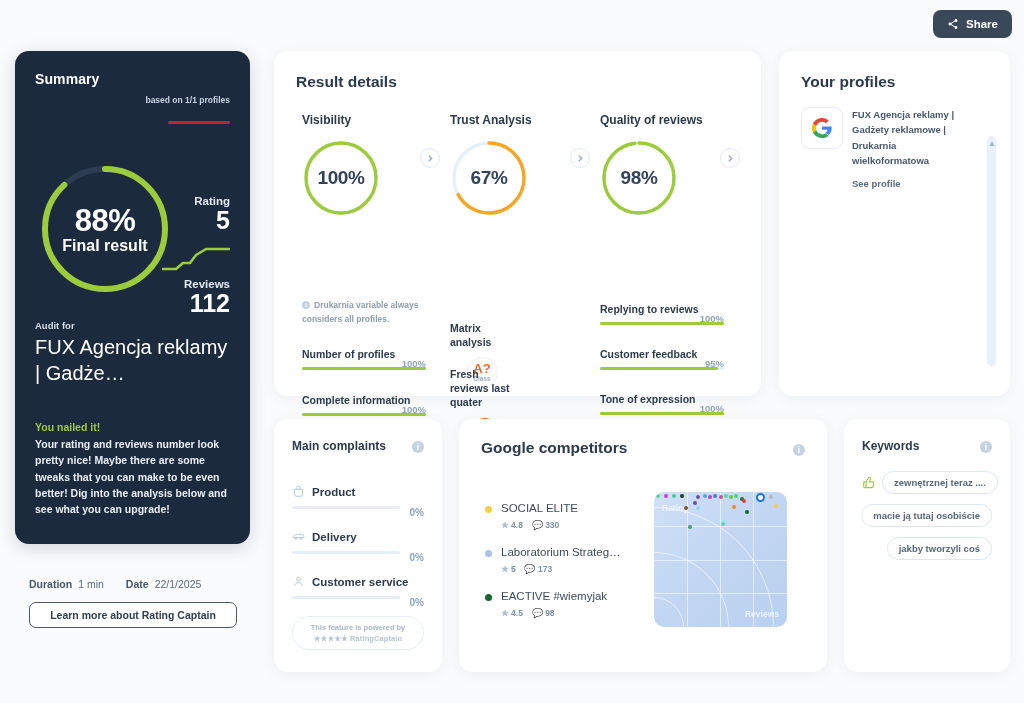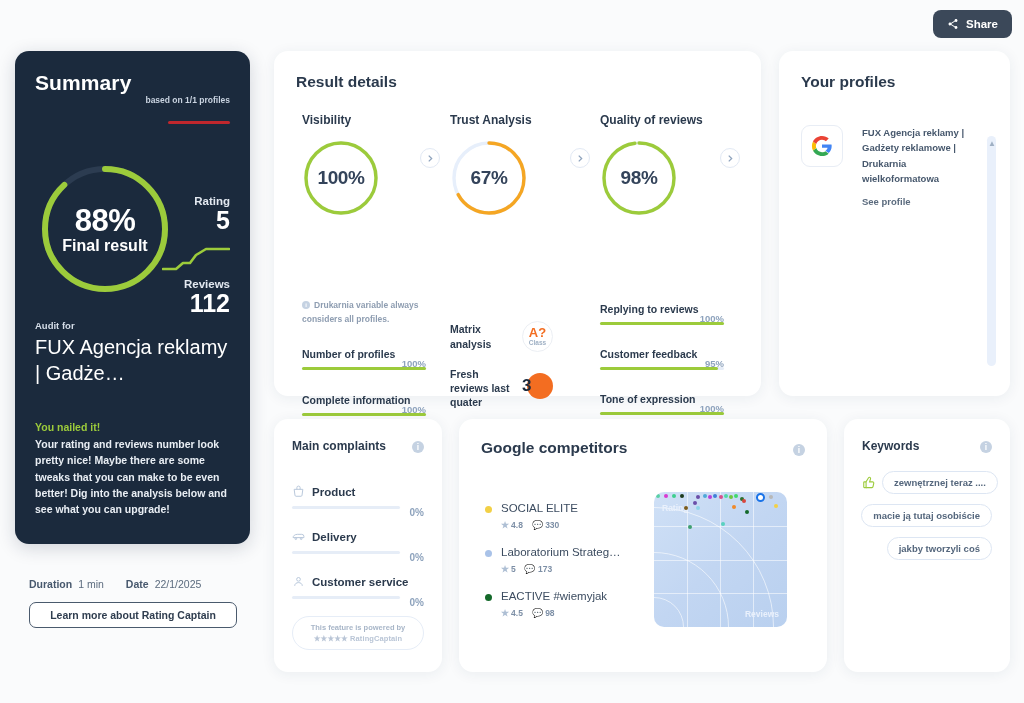--- a/index.html
+++ b/index.html
@@ -31,21 +31,21 @@
 
   
   .summary {
     position: absolute; left: 15px; top: 51px;
     width: 235px; height: 493px;
     background: #1b2a3d; border-radius: 14px;
     color: #fff; padding: 20px 20px 0 20px;
     box-shadow: 0 4px 18px rgba(20,35,60,.18);
     overflow: hidden;
   }
-  .summary-title { font-size: 21px; font-weight: 700; letter-spacing: .1px; }
+  .summary-title { font-size: 14px; font-weight: 700; letter-spacing: .1px; }
   .based-on {
     position: absolute; right: 20px; top: 44px;
     font-size: 8.5px; font-weight: 700; color: #c9d3e0;
   }
   .red-line {
     position: absolute; right: 20px; top: 70px;
     width: 62px; height: 2.5px; background: #c0272d; border-radius: 2px;
   }
   .donut-wrap { position: absolute; left: 22px; top: 110px; width: 136px; height: 136px; }
   .donut-center {
@@ -118,41 +118,41 @@
   }
   .bar-item { position: absolute; width: 124px; }
   .bar-label { font-size: 10.5px; font-weight: 700; color: #2b3a4d; }
   .bar-track {
     margin-top: 7px; height: 3px; border-radius: 3px; background: #e6edf7;
     position: relative; width: 100%;
   }
   .bar-fill { position: absolute; left: 0; top: 0; height: 3px; border-radius: 3px; background: #9ccb3b; }
   .bar-pct { position: absolute; right: 0; top: 10px; font-size: 9.5px; font-weight: 800; color: #8ea3bd; }
 
-  .mid-item { position: absolute; display: flex; align-items: center; gap: 8px; }
+  .mid-item { position: absolute; display: flex; align-items: center; gap: 8px; flex-direction: column; }
   .mid-label { font-size: 10.5px; font-weight: 700; color: #2b3a4d; width: 64px; line-height: 1.35; }
   .class-badge {
     width: 31px; height: 31px; border-radius: 50%; border: 1px solid #eceff4;
     display: flex; flex-direction: column; align-items: center; justify-content: center;
     background: #fff; flex: none;
   }
   .class-badge .a { font-size: 13px; font-weight: 800; color: #f36d21; line-height: 1; }
   .class-badge .c { font-size: 6.5px; font-weight: 700; color: #9fb0c4; line-height: 1.3; }
   .fresh-badge { position: relative; width: 31px; height: 31px; flex: none; }
   .fresh-badge .circle {
     position: absolute; right: 0; top: 0; width: 26px; height: 26px;
     border-radius: 50%; background: #f36d21;
   }
   .fresh-badge .num {
     position: absolute; left: 0; top: 3px; font-size: 17px; font-weight: 800; color: #1b2a3d;
   }
 
   
   .your-profiles { left: 779px; top: 51px; width: 231px; height: 345px; padding: 22px; }
-  .profile-row { display: flex; gap: 19px; margin-top: 34px; }
+  .profile-row { display: flex; gap: 9px; margin-top: 16px; }
   .g-tile {
     width: 42px; height: 42px; border: 1px solid #e8edf5; border-radius: 9px;
     display: flex; align-items: center; justify-content: center; background: #fff; flex: none;
   }
   .profile-name { font-size: 9.5px; line-height: 1.62; color: #47586d; font-weight: 600; width: 110px; }
   .see-profile { margin-top: 9px; font-size: 9.5px; font-weight: 700; color: #5b6b7e; cursor: pointer; display: inline-block; }
   .scroll-rail {
     position: absolute; right: 14px; top: 85px; width: 9px; height: 230px;
     background: #e9f0fb; border-radius: 5px; cursor: pointer;
   }

